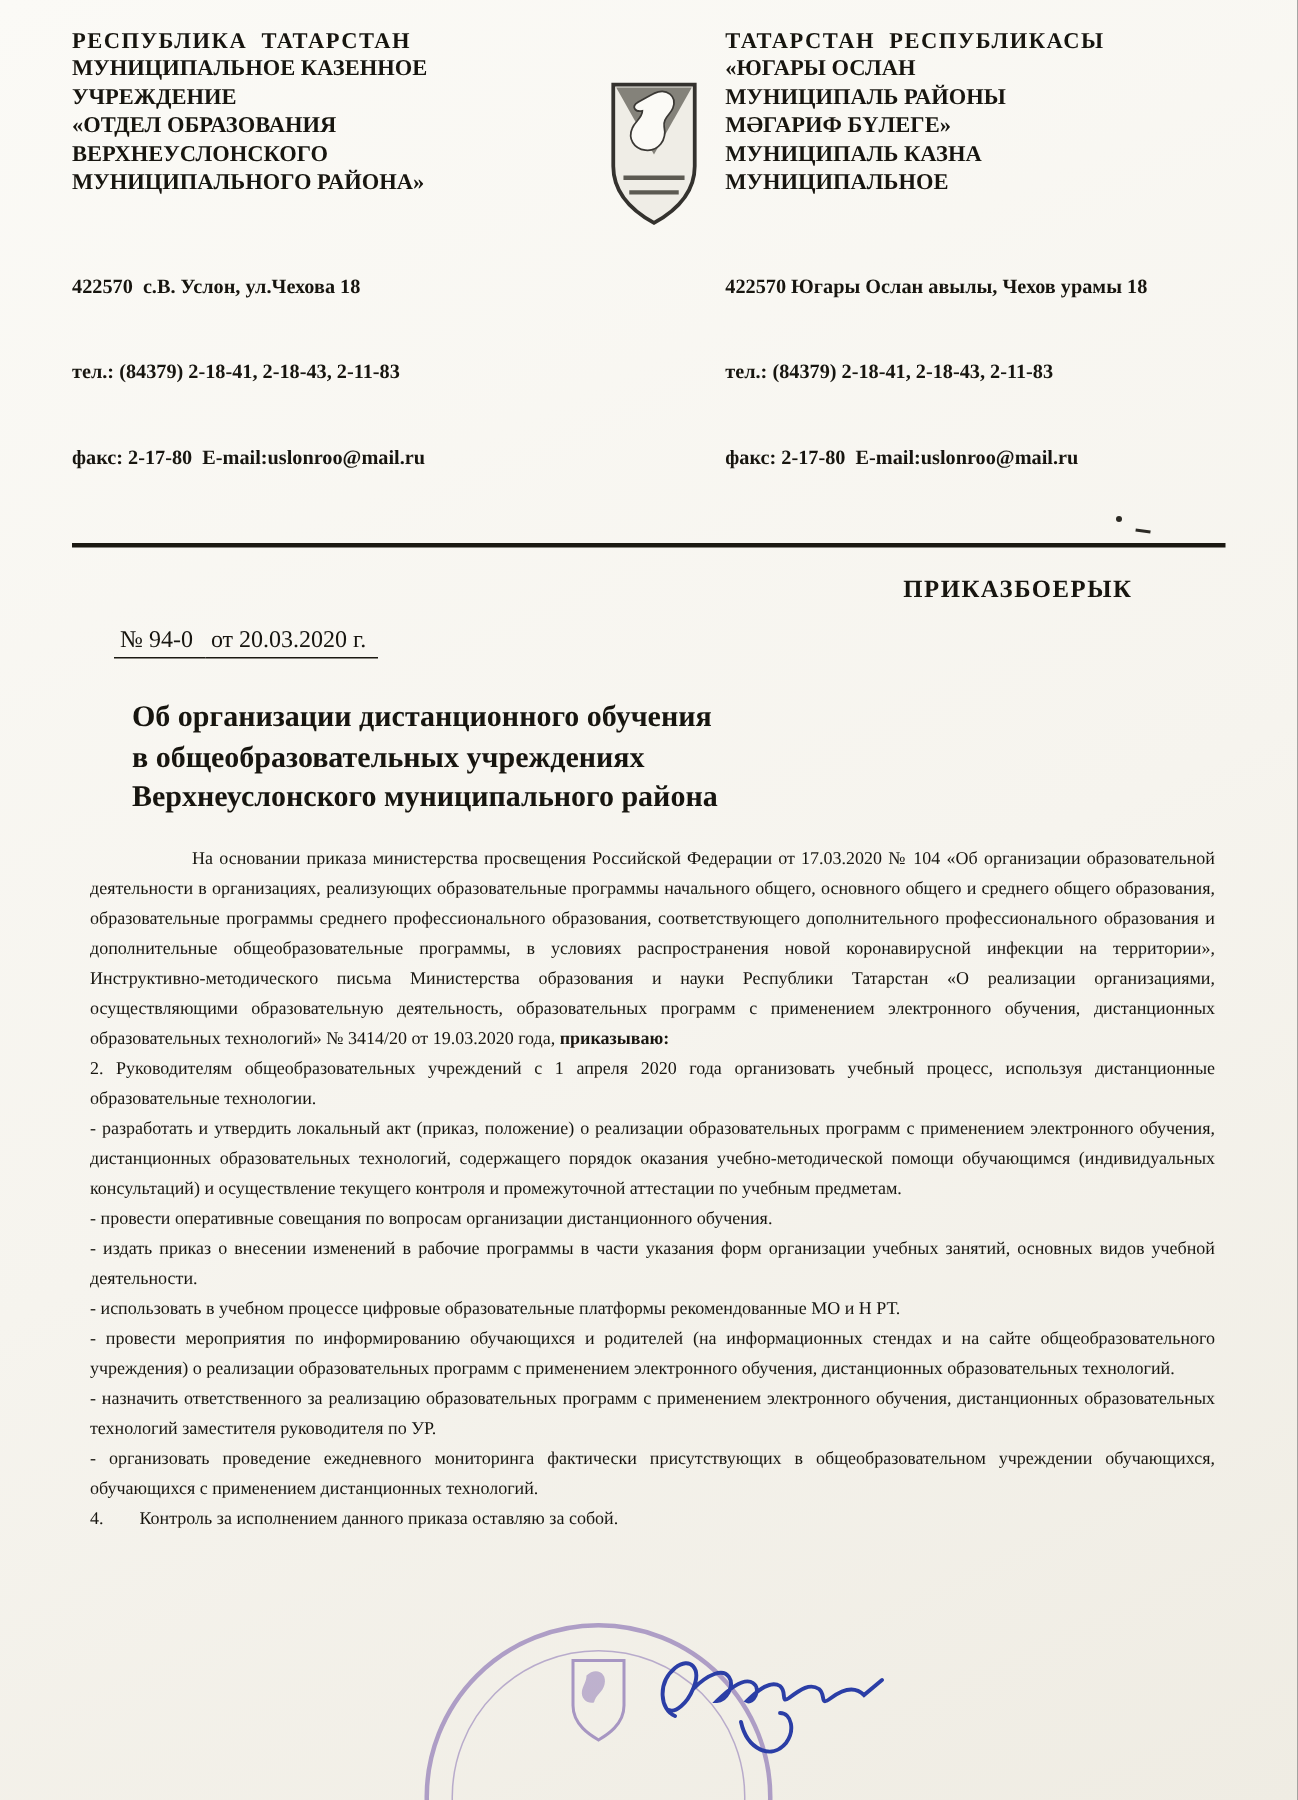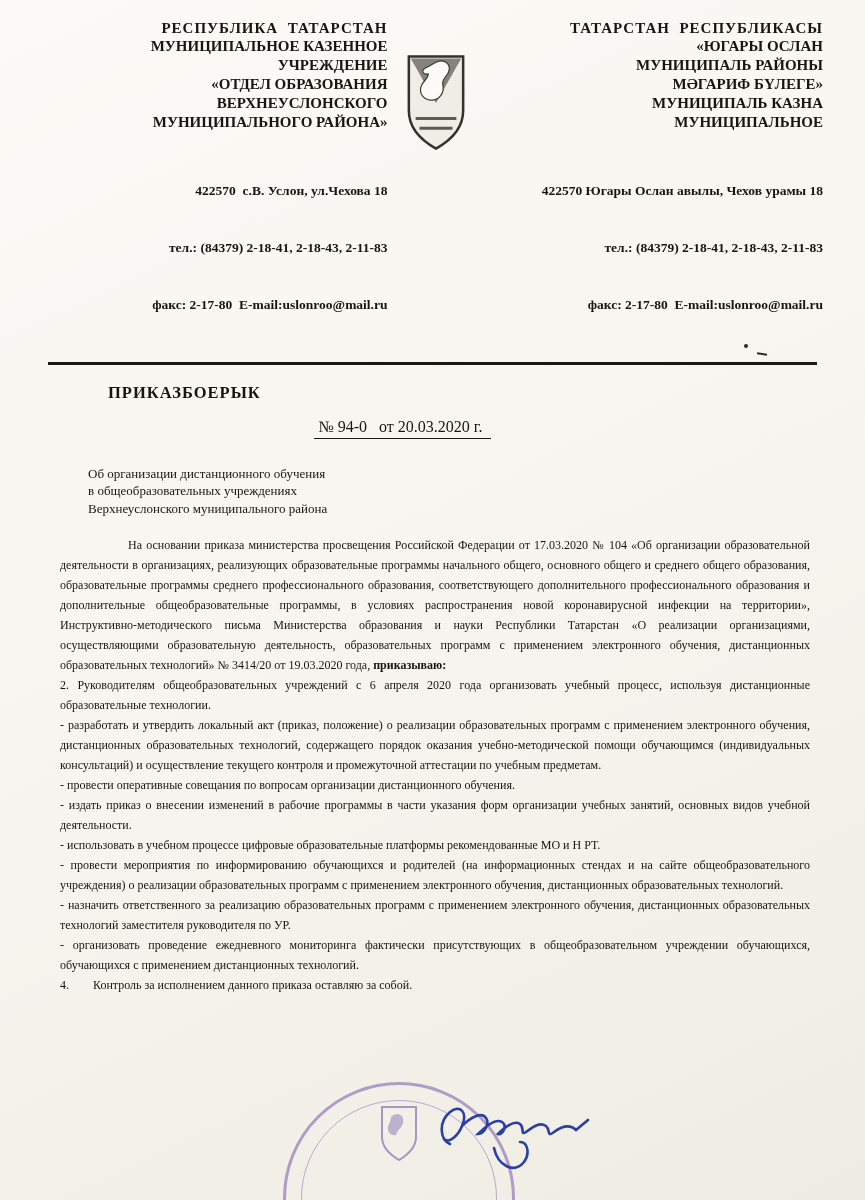--- a/index.html
+++ b/index.html
@@ -5,37 +5,37 @@
   * { margin:0; padding:0; box-sizing:border-box; }
   html,body { background:#8a8a8a; }
   .page {
     position:relative; width:865px; height:1200px; margin:0 auto;
     background:linear-gradient(155deg,#fbfaf6 0%,#f6f4ee 55%,#efece3 100%);
     color:#17150f; overflow:hidden;
     font-family:"Liberation Serif","DejaVu Serif",serif;
   }
   
   .letterhead { display:grid; grid-template-columns:1fr 96px 1fr; padding:20px 42px 0 48px; }
-  .hcol { text-align:right; }
+  .hcol { text-align:left; }
   .region { font-weight:bold; font-size:15px; letter-spacing:1px; white-space:pre; }
   .org { font-weight:bold; font-size:15px; line-height:1.26; }
   .contact { font-weight:bold; font-size:13.5px; line-height:1.4; margin-top:13px; white-space:pre; }
   .emblem-wrap { display:flex; justify-content:center; align-items:flex-start; padding-top:32px; }
   .rule { height:3px; background:#1b1912; margin:10px 48px 0 48px; }
   
-  .order-row { display:flex; justify-content:flex-start; padding:0 60px; margin-top:18px;
+  .order-row { display:flex; justify-content:flex-end; padding:0 60px; margin-top:18px;
                font-weight:bold; font-size:16.5px; letter-spacing:1px; }
   .order-row .t-left { margin-left:48px; }
   .order-row .t-right { margin-right:50px; }
-  .num-row { display:flex; justify-content:center; padding:0 44px; margin-top:15px; font-size:16px; }
+  .num-row { display:flex; justify-content:flex-start; padding:0 44px; margin-top:15px; font-size:16px; }
   .num-row .n-left { margin-left:32px; }
   .num-row .n-right { margin-right:92px; }
   .uline { border-bottom:1.6px solid #1b1912; padding:0 8px 2px 4px; }
   
-  .subject { margin:26px 60px 0 88px; font-weight:normal; font-size:13px; line-height:1.32; }
+  .subject { margin:26px 60px 0 88px; font-weight:bold; font-size:20px; line-height:1.32; }
   .doc-body { margin:18px 55px 0 60px; font-size:12px; line-height:20px; text-align:justify; }
   .doc-body p { margin:0; }
   .doc-body p.first { text-indent:68px; }
   .handsign { position:absolute; left:428px; top:1082px; z-index:3; }
   
   .stamp { position:absolute; left:283px; top:1082px; width:232px; height:232px;
            border-radius:50%; border:3px solid rgba(106,76,164,0.5); z-index:1;
            filter:blur(0.4px); }
   .stamp::before { content:""; position:absolute; inset:15px; border-radius:50%;
            border:1.6px solid rgba(106,76,164,0.42); }
@@ -107,21 +107,21 @@
   </div>
 
   <div class="subject">
     <div>Об  организации дистанционного обучения</div>
     <div>в общеобразовательных учреждениях</div>
     <div>Верхнеуслонского муниципального района</div>
   </div>
 
   <div class="doc-body">
     <p class="first"><span>На основании приказа министерства просвещения Российской Федерации от 17.03.2020 № 104 «Об организации образовательной деятельности в организациях, реализующих образовательные программы начального общего, основного общего и среднего общего образования, образовательные программы среднего профессионального образования, соответствующего дополнительного профессионального образования и дополнительные общеобразовательные программы, в условиях распространения новой коронавирусной инфекции на территории», Инструктивно-методического письма Министерства образования и науки Республики Татарстан «О реализации организациями, осуществляющими образовательную деятельность, образовательных программ с применением электронного обучения, дистанционных образовательных технологий» № 3414/20 от 19.03.2020 года, </span><b>приказываю:</b></p>
-    <p>2. Руководителям общеобразовательных учреждений с 6 апреля 2020 года организовать учебный процесс, используя дистанционные образовательные технологии.</p>
+    <p>2. Руководителям общеобразовательных учреждений с 1 апреля 2020 года организовать учебный процесс, используя дистанционные образовательные технологии.</p>
     <p>- разработать и утвердить локальный акт (приказ, положение) о реализации образовательных программ с применением электронного обучения, дистанционных образовательных технологий, содержащего порядок оказания учебно-методической помощи обучающимся (индивидуальных консультаций) и осуществление текущего контроля и промежуточной аттестации по учебным предметам.</p>
     <p>- провести оперативные совещания по вопросам организации дистанционного обучения.</p>
     <p>- издать приказ о внесении изменений в рабочие программы в части указания форм организации учебных занятий, основных видов учебной деятельности.</p>
     <p>- использовать в учебном процессе цифровые образовательные платформы рекомендованные МО и Н РТ.</p>
     <p>- провести мероприятия по информированию обучающихся и родителей (на информационных стендах и на сайте общеобразовательного учреждения) о реализации образовательных программ с применением электронного обучения, дистанционных образовательных технологий.</p>
     <p>- назначить ответственного за реализацию образовательных программ с применением электронного обучения, дистанционных образовательных технологий заместителя руководителя по УР.</p>
     <p>- организовать проведение ежедневного мониторинга фактически присутствующих в общеобразовательном учреждении обучающихся, обучающихся с применением дистанционных технологий.</p>
     <p>4.&nbsp;&nbsp;&nbsp;&nbsp;&nbsp;&nbsp;&nbsp; Контроль за исполнением данного приказа оставляю за собой.</p>
   </div>
 

